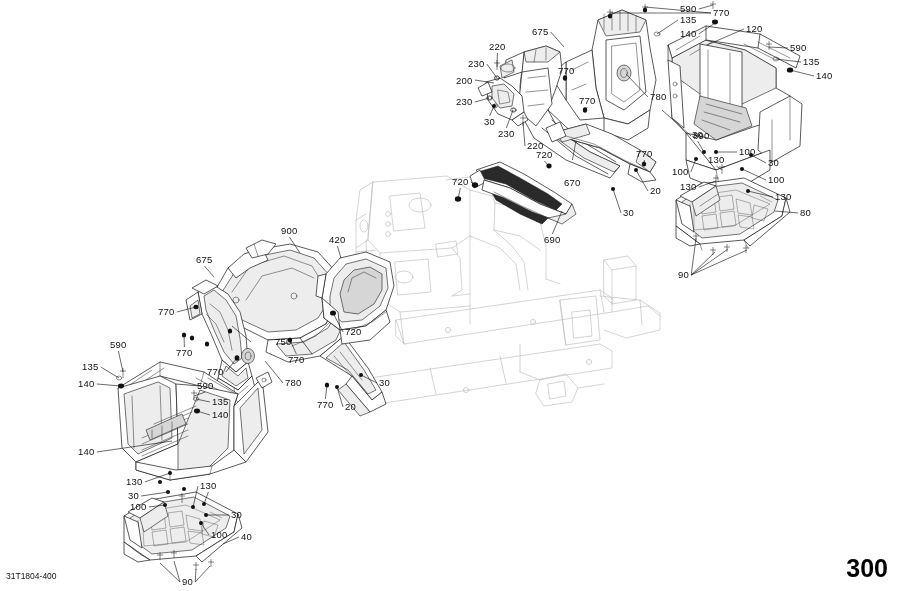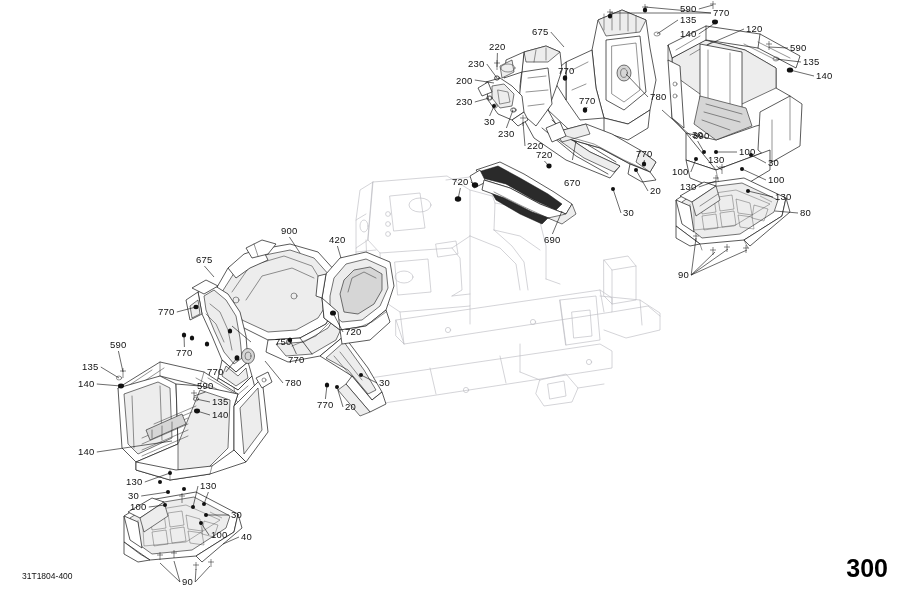--- a/index.html
+++ b/index.html
@@ -5,21 +5,21 @@
   html,body{margin:0;padding:0;background:#ffffff;}
   body{width:900px;height:591px;overflow:hidden;
        font-family:"Liberation Sans", sans-serif;}
   #sheet{position:relative;width:900px;height:591px;background:#fff;}
   svg.layer{position:absolute;left:0;top:0;width:900px;height:591px;overflow:visible;}
   .callout{position:absolute;font-family:"Liberation Sans",sans-serif;
            font-size:9.5px;color:#111;letter-spacing:.2px;white-space:nowrap;
            line-height:1;}
   #page-num{position:absolute;right:12px;bottom:8px;font-size:25px;font-weight:bold;
             color:#000;font-family:"Liberation Sans",sans-serif;letter-spacing:0px;}
-  #doc-code{position:absolute;left:22px;bottom:10px;font-size:8.5px;color:#111;
+  #doc-code{position:absolute;left:6px;bottom:10px;font-size:8.5px;color:#111;
             font-family:"Liberation Sans",sans-serif;}
   
   .ln{fill:none;stroke:#1a1a1a;stroke-width:.7;stroke-linejoin:round;stroke-linecap:round;}
   .ln-thin{fill:none;stroke:#2b2b2b;stroke-width:.5;stroke-linejoin:round;stroke-linecap:round;}
   .ln-hair{fill:none;stroke:#3a3a3a;stroke-width:.38;}
   .leader{fill:none;stroke:#111;stroke-width:.62;}
   .dot{fill:#111;}
   .ghost{fill:none;stroke:#b9b9bf;stroke-width:.62;stroke-linejoin:round;stroke-linecap:round;}
   .body-f{fill:#ffffff;stroke:#1a1a1a;stroke-width:.72;stroke-linejoin:round;}
   .body-sh{fill:#ededed;stroke:#1a1a1a;stroke-width:.6;stroke-linejoin:round;}

